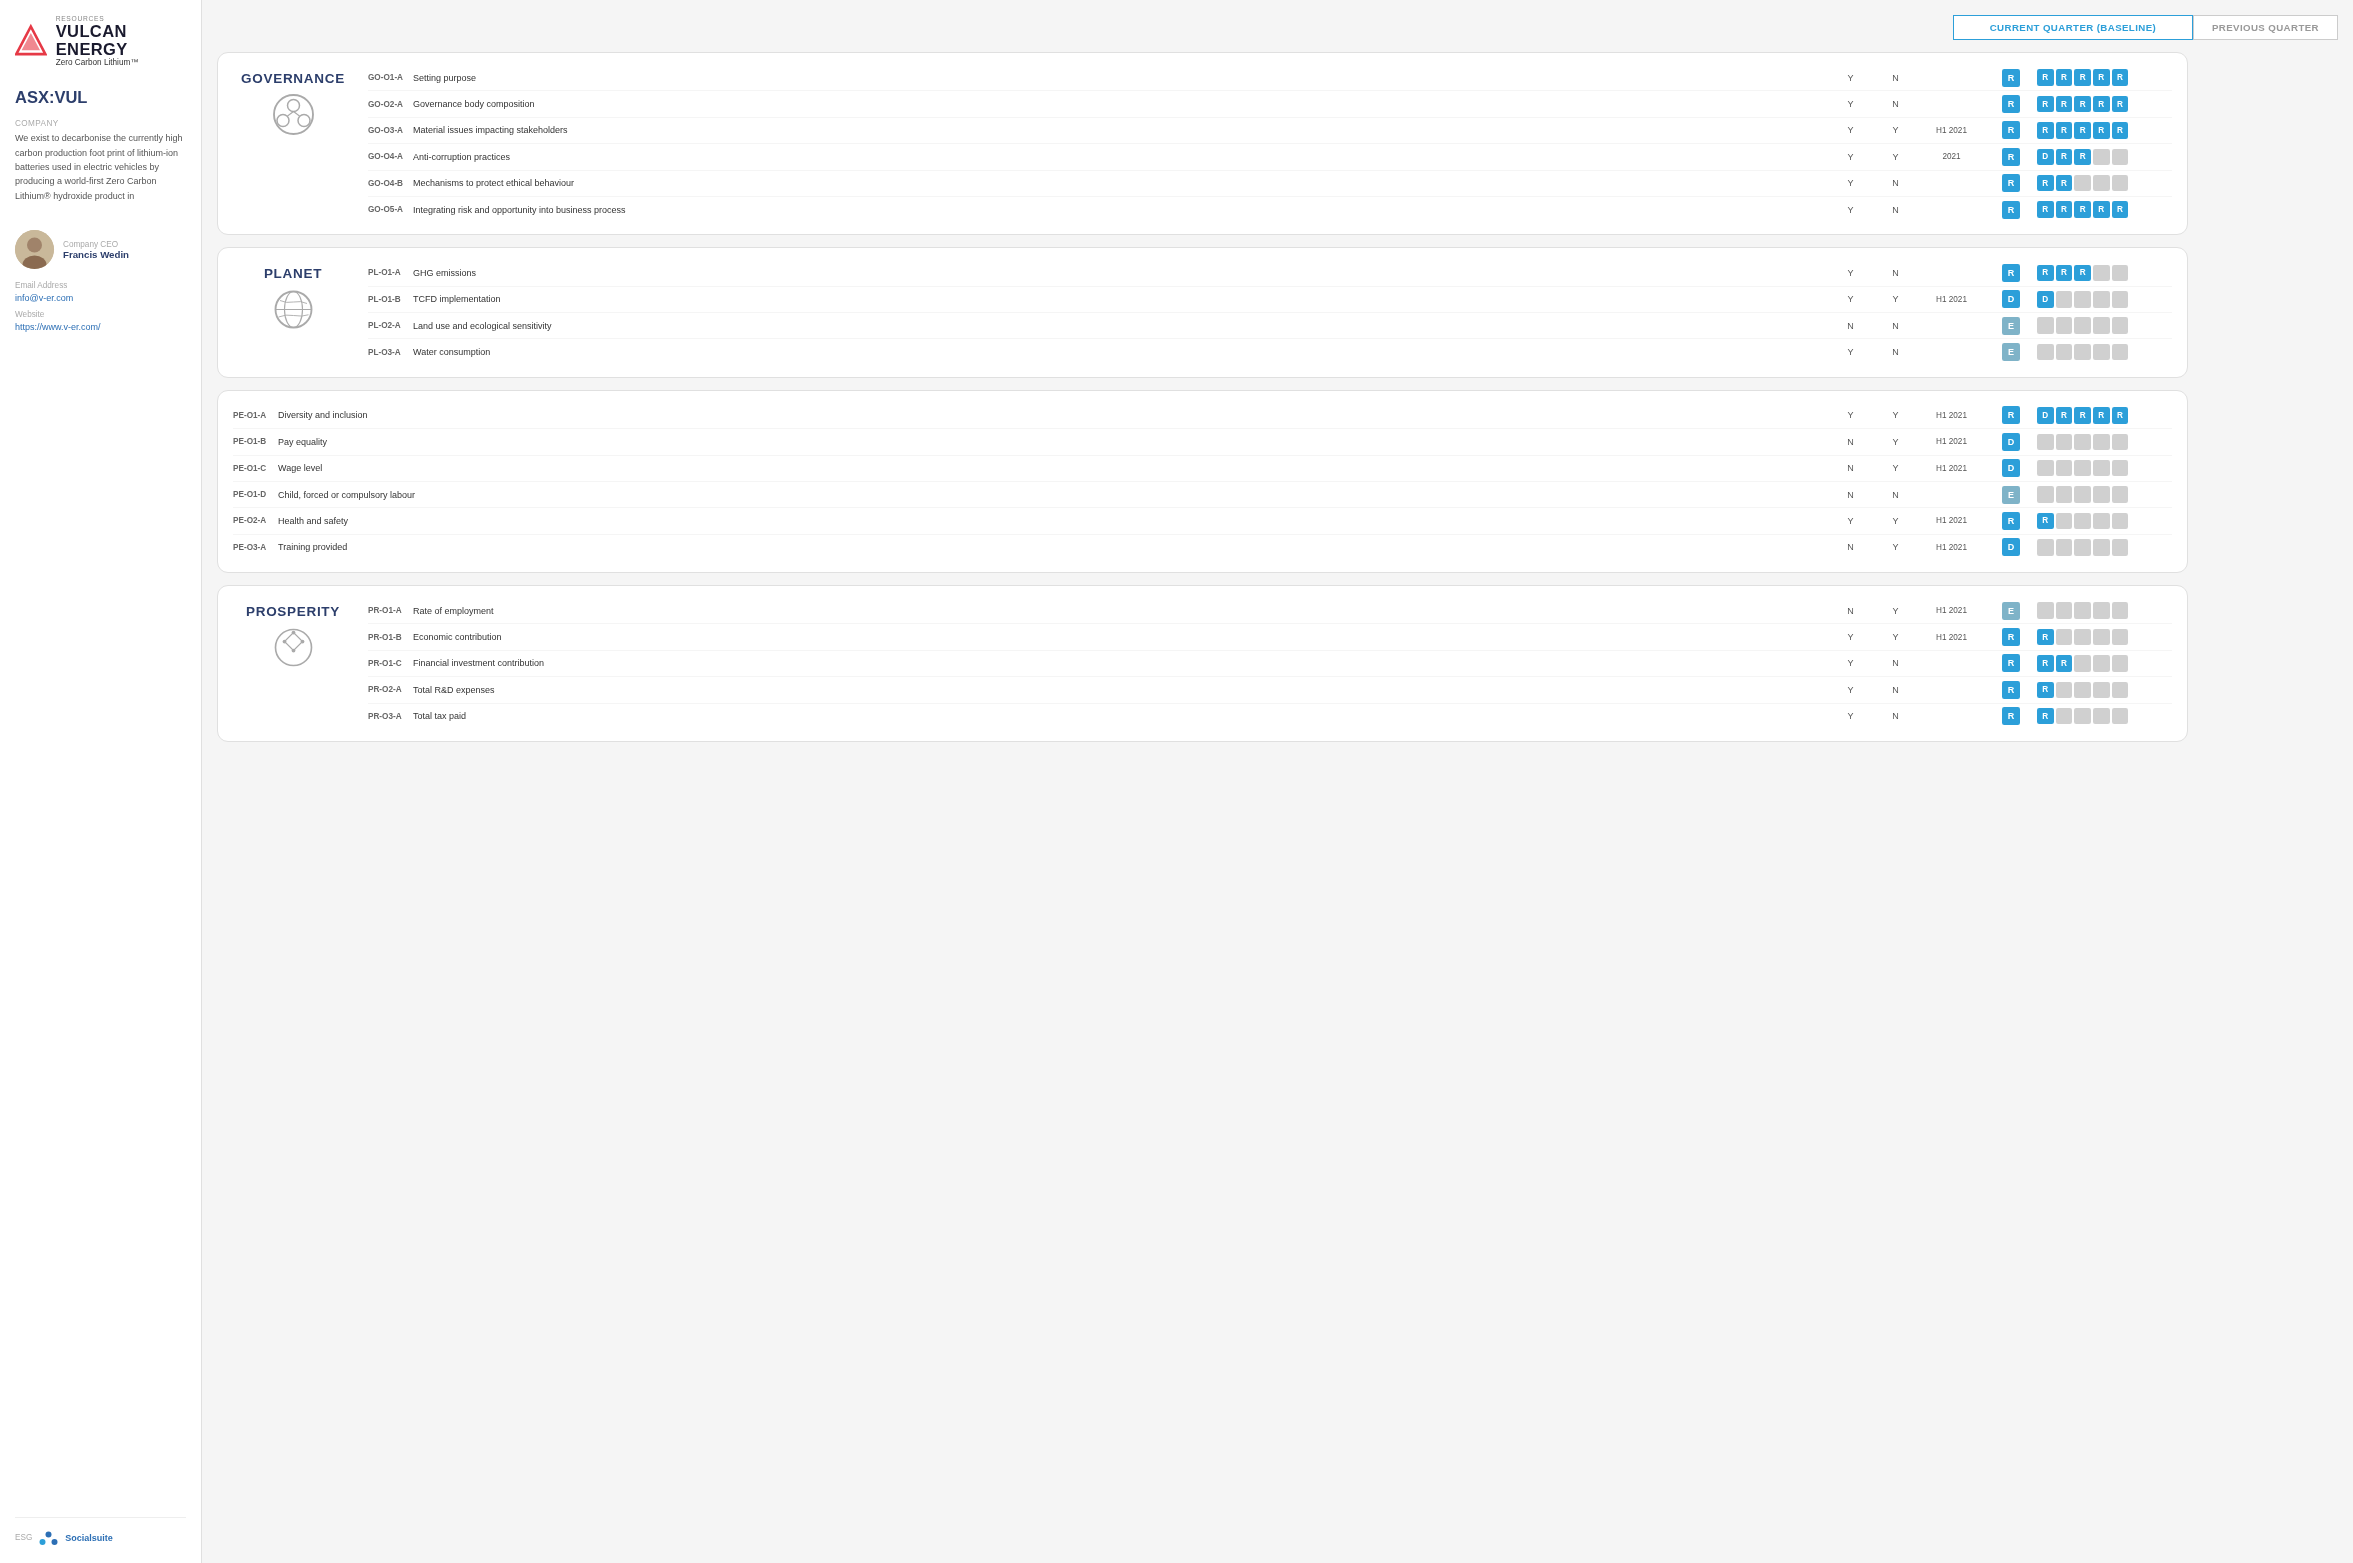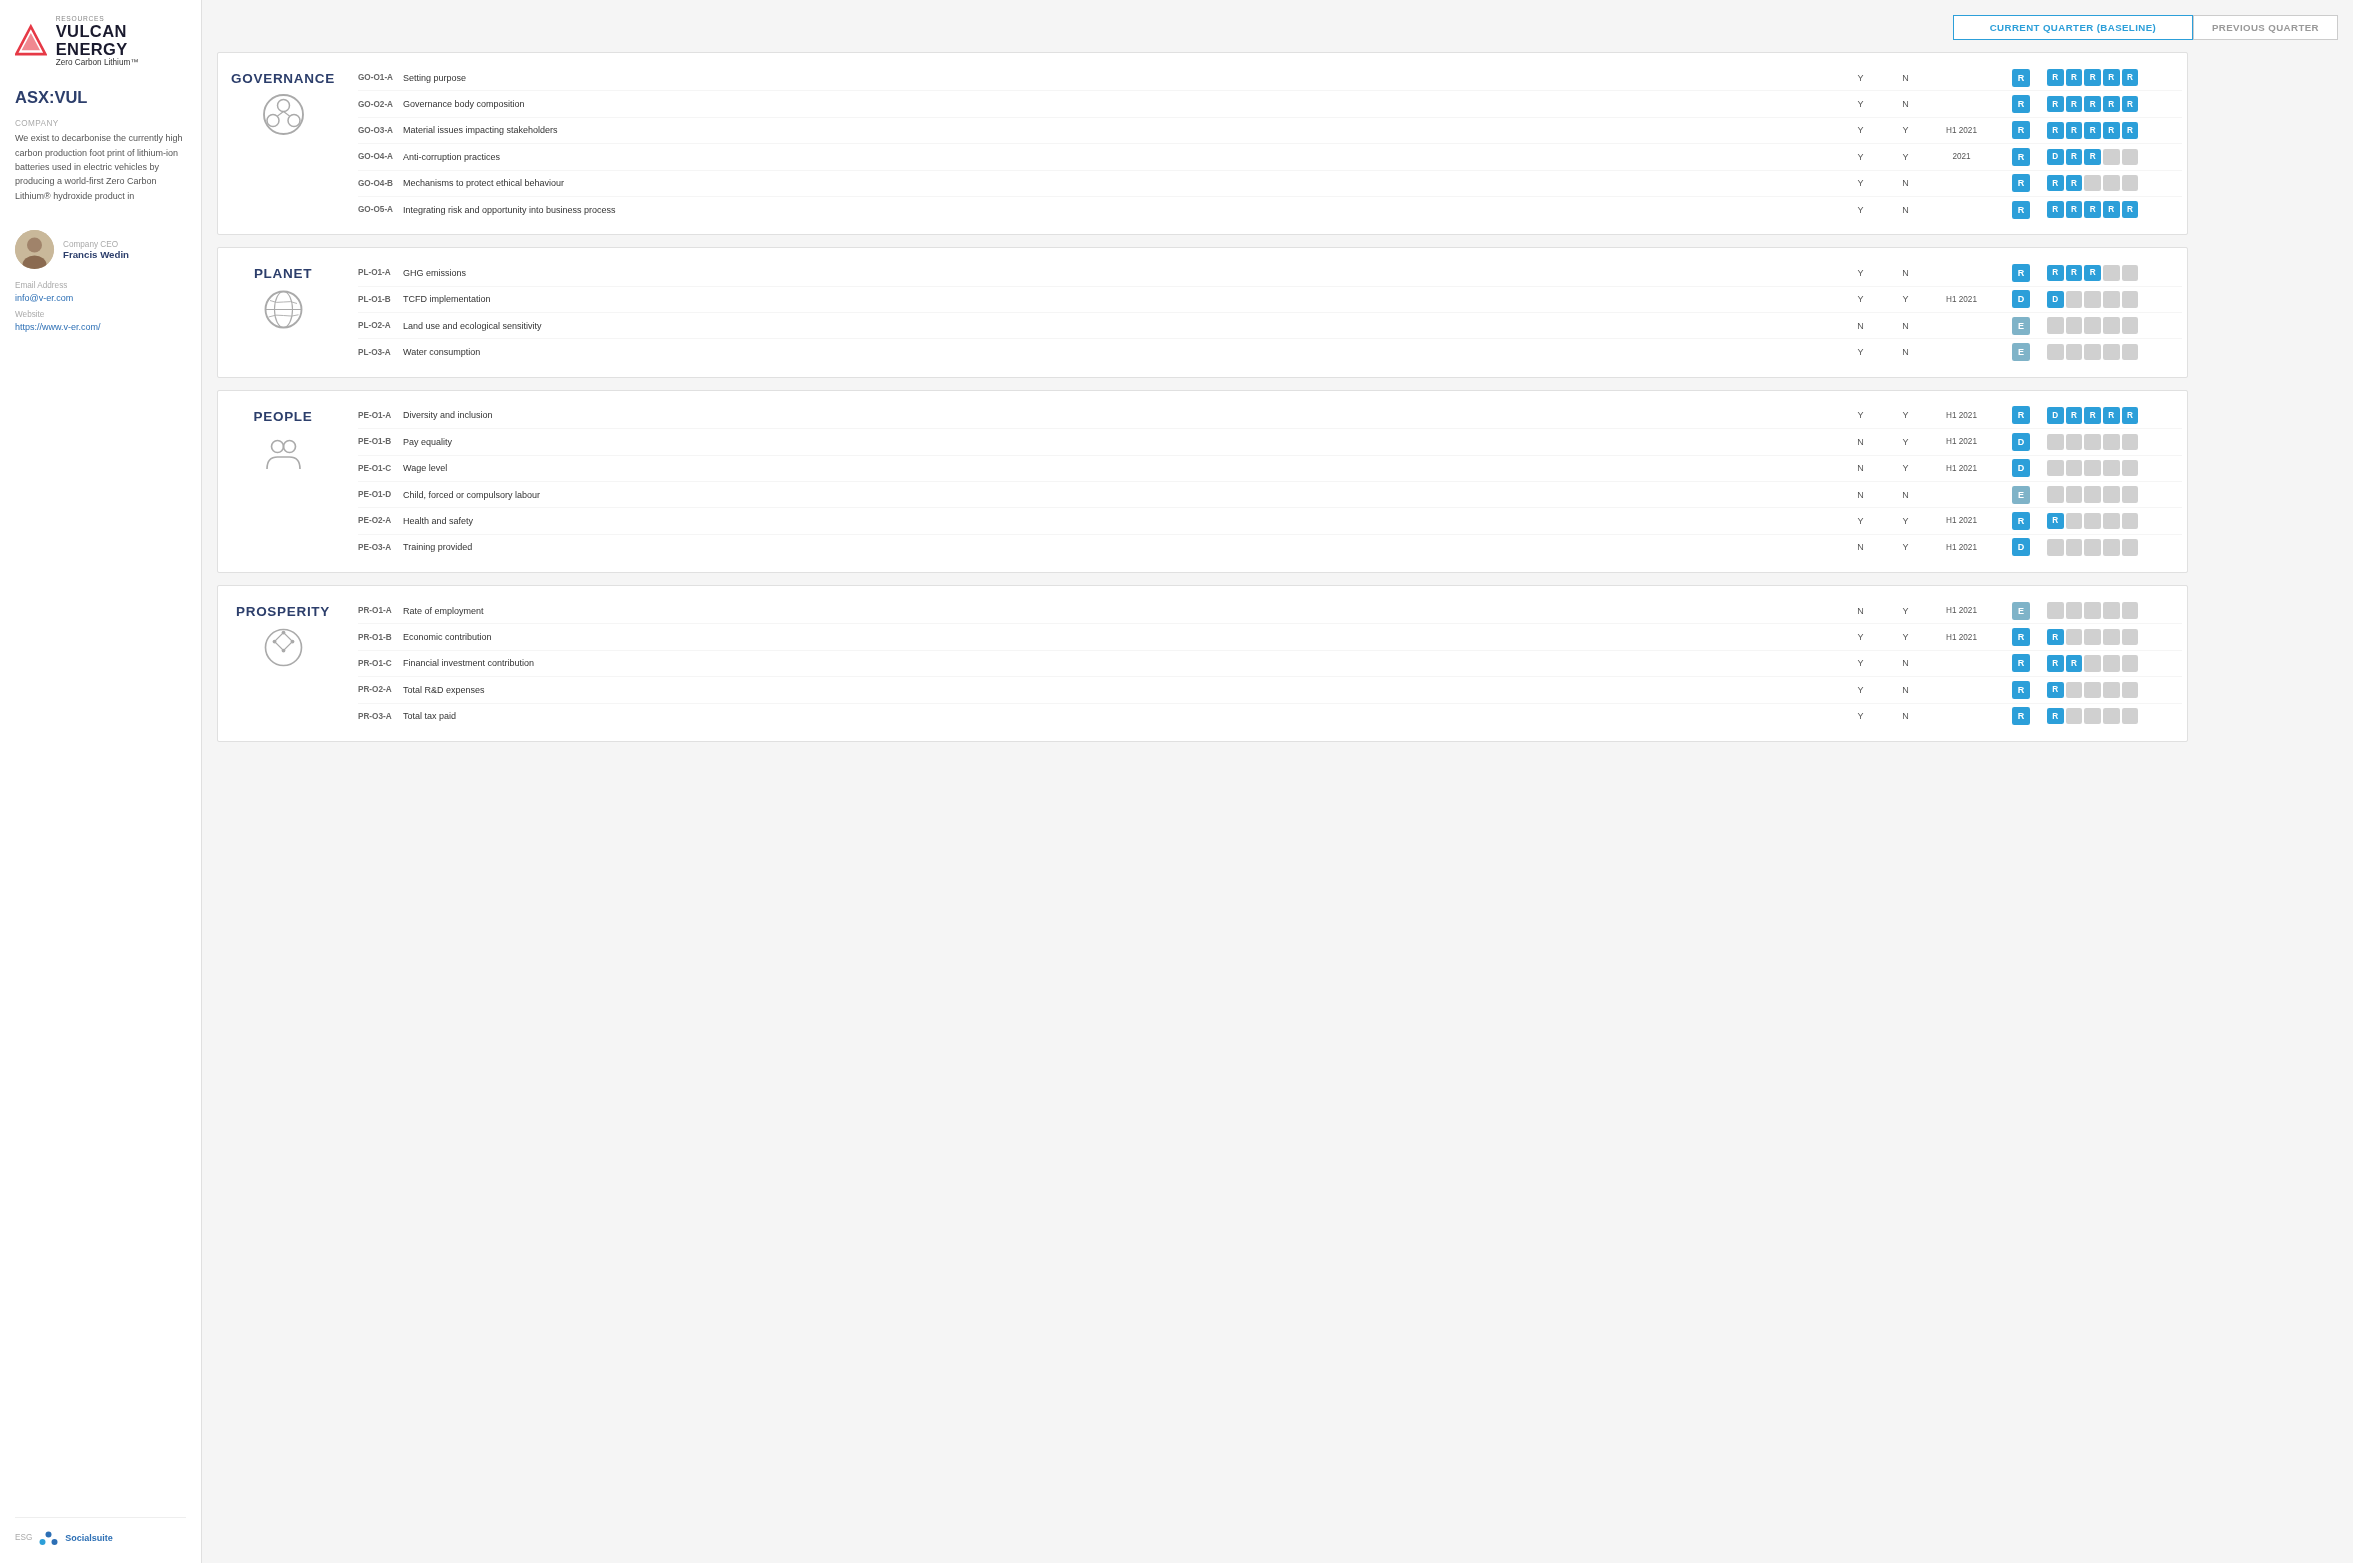--- a/index.html
+++ b/index.html
@@ -161,23 +161,23 @@
     .maturity-sub {
       font-size: 7.5px;
       color: #888;
       letter-spacing: 0.2px;
     }
 
     
     .section-card {
       background: #fff;
       border: 0.7px solid #e0e0e0;
-      border-radius: 2px;
+      border-radius: 11px;
       margin-bottom: 12px;
-      padding: 12px 5px;
+      padding: 12px 15px;
       display: flex;
       gap: 15px;
     }
     .section-left {
       width: 120px;
       min-width: 120px;
       display: flex;
       flex-direction: column;
       align-items: center;
       gap: 6px;
@@ -551,28 +551,20 @@
                   <span class="mat-badge mat-empty"></span>
                   <span class="mat-badge mat-empty"></span>
                   <span class="mat-badge mat-empty"></span>
                   <span class="mat-badge mat-empty"></span>
                 </div>
               </span>
     </div>
           </div>
         </div>
         <div class="section-card">
-          <div class="section-left">
-            <div class="section-title">PEOPLE</div>
-    <div class="section-icon"><svg width="45" height="45" viewBox="0 0 60 60" xmlns="http://www.w3.org/2000/svg">
-    <circle cx="22" cy="22" r="8" fill="none" stroke="#aaa" stroke-width="2.2"></circle>
-    <circle cx="38" cy="22" r="8" fill="none" stroke="#aaa" stroke-width="2.2"></circle>
-    <path d="M8 52 Q8 36 22 36 Q30 36 30 36 Q38 36 38 36 Q52 36 52 52" fill="none" stroke="#aaa" stroke-width="2.2"></path>
-  </svg></div>
-          </div>
           <div class="section-rows">
             <div class="data-row">
       <span class="row-code">PE-O1-A</span>
       <span class="row-name">Diversity and inclusion</span>
       <span class="row-val">Y</span>
       <span class="row-val">Y</span>
       <span class="row-timeframe">H1 2021</span>
       <span style="display:flex;justify-content:center;">
         <span class="disclosure-badge" style="background:#2c9fd9;">R</span>
       </span>

